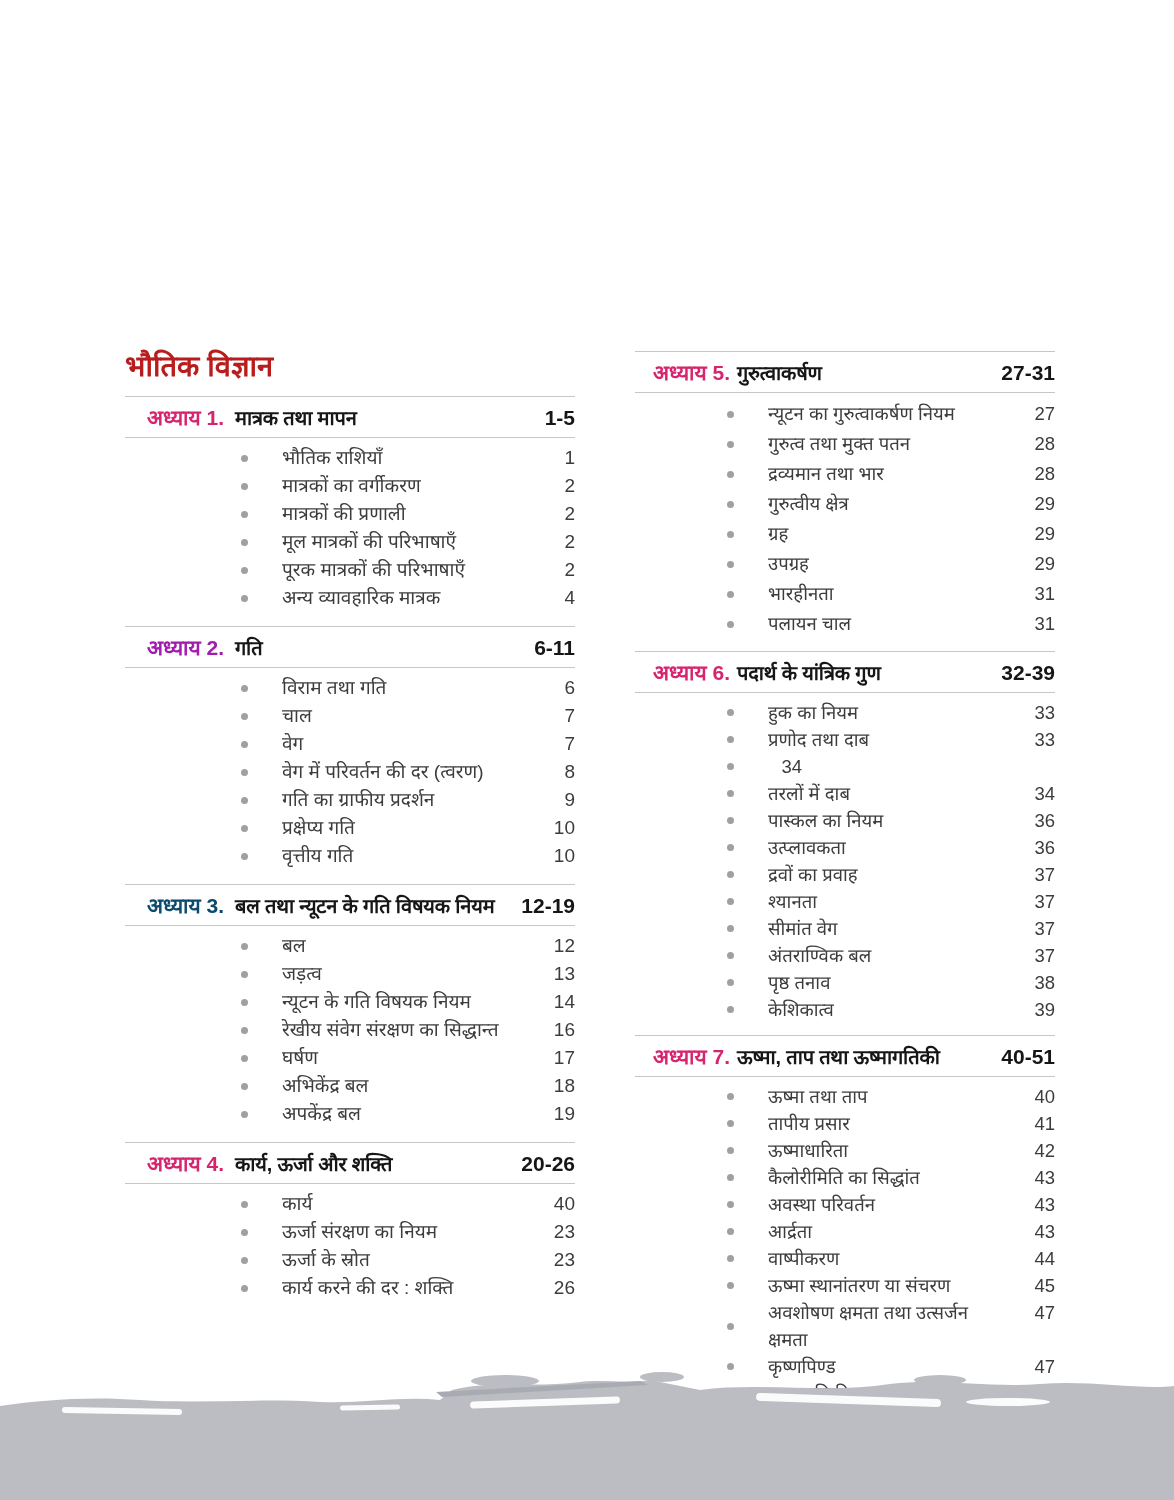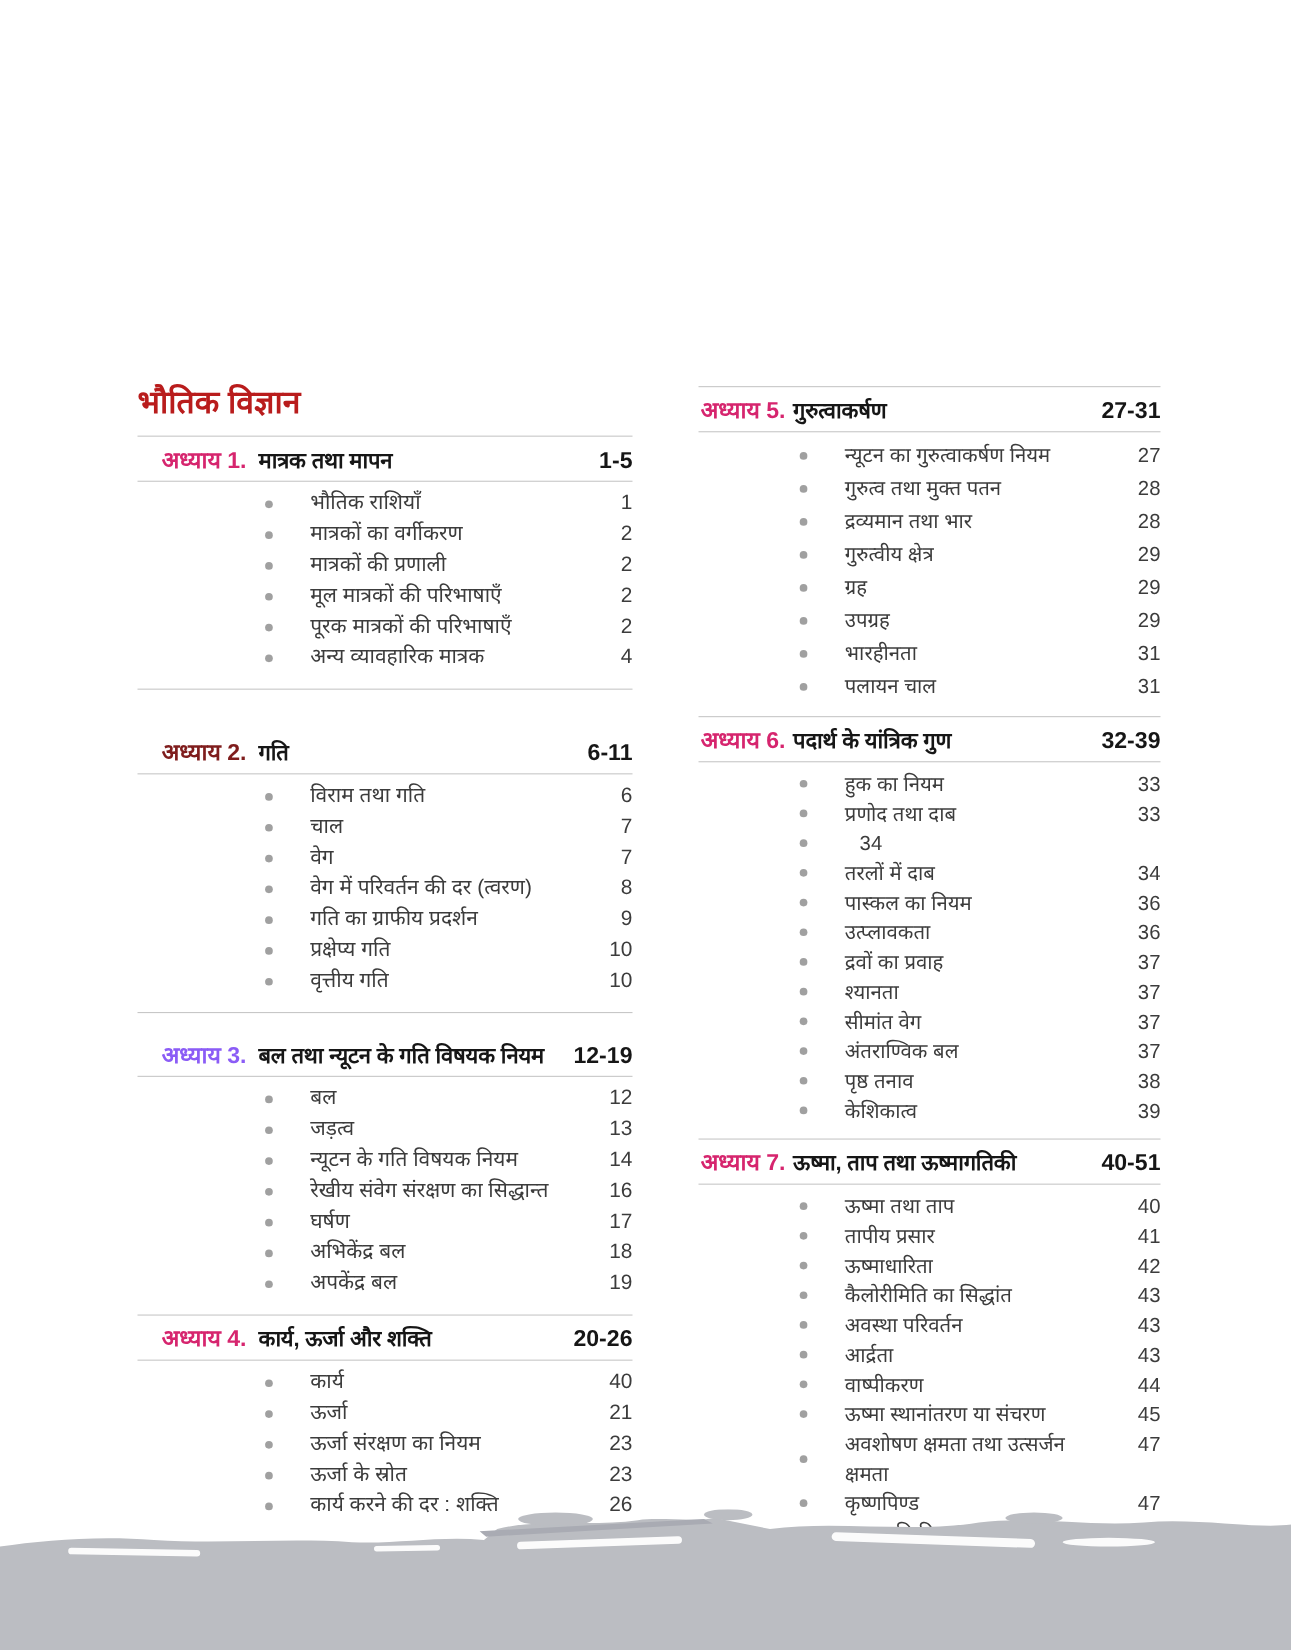--- a/index.html
+++ b/index.html
@@ -30,21 +30,21 @@
     font-weight:700;color:#b91c1c;
   }
   .chapter-head{
     display:flex;align-items:baseline;
     border-top:1.5px solid #c7c7c7;border-bottom:1.5px solid #c7c7c7;
     padding:6px 0;
   }
   .col-left .chapter-head{padding-left:22px;}
   .col-right .chapter-head{padding-left:2px;}
   .ch-label{flex:none;width:88px;font-size:21px;font-weight:700;}
-  .col-right .ch-label{width:84px;}
+  .col-right .ch-label{width:84px;margin-left:16px;}
   .ch-title{flex:1;min-width:0;font-size:20px;font-weight:700;color:#161616;white-space:nowrap;letter-spacing:-0.2px;}
   .ch-pages{flex:none;font-size:21px;font-weight:700;color:#161616;margin-left:8px;}
   .topics{list-style:none;margin:0;padding:6px 0 14px 116px;}
   .col-right .topics{padding-left:92px;padding-bottom:12px;}
   .topic{display:flex;align-items:baseline;font-size:19px;line-height:28px;color:#3c3c3c;gap:20px;}
   .col-right .topic{font-size:18.5px;line-height:27px;}
   .col-right .chapter:first-child .topic{line-height:30px;}
   .bullet{flex:none;width:7px;height:7px;border-radius:50%;background:#a0a0a0;margin-right:14px;align-self:center;}
   .topic-text{flex:1;min-width:0;}
   .topic-page{flex:none;min-width:34px;text-align:right;color:#3c3c3c;}
@@ -96,21 +96,21 @@
               </li>
               <li class="topic">
                 <span class="bullet"></span>
                 <span class="topic-text">अन्य व्यावहारिक मात्रक</span>
                 <span class="topic-page">4</span>
               </li>
             </ul>
           </section>
           <section class="chapter">
             <header class="chapter-head">
-              <span class="ch-label" style="color: #7f1d1d; margin-top: 36px;">अध्याय 2.</span>
+              <span class="ch-label" style="color: #a21caf;">अध्याय 2.</span>
               <span class="ch-title">गति</span>
               <span class="ch-pages">6-11</span>
             </header>
             <ul class="topics">
               <li class="topic">
                 <span class="bullet"></span>
                 <span class="topic-text">विराम तथा गति</span>
                 <span class="topic-page">6</span>
               </li>
               <li class="topic">
@@ -140,21 +140,21 @@
               </li>
               <li class="topic">
                 <span class="bullet"></span>
                 <span class="topic-text">वृत्तीय गति</span>
                 <span class="topic-page">10</span>
               </li>
             </ul>
           </section>
           <section class="chapter">
             <header class="chapter-head">
-              <span class="ch-label" style="color: #8b5cf6; margin-top: 17px;">अध्याय 3.</span>
+              <span class="ch-label" style="color: #0c4a6e;">अध्याय 3.</span>
               <span class="ch-title">बल तथा न्यूटन के गति विषयक नियम</span>
               <span class="ch-pages">12-19</span>
             </header>
             <ul class="topics">
               <li class="topic">
                 <span class="bullet"></span>
                 <span class="topic-text">बल</span>
                 <span class="topic-page">12</span>
               </li>
               <li class="topic">
@@ -193,25 +193,20 @@
             <header class="chapter-head">
               <span class="ch-label" style="color: rgb(214, 37, 110);">अध्याय 4.</span>
               <span class="ch-title">कार्य, ऊर्जा और शक्ति</span>
               <span class="ch-pages">20-26</span>
             </header>
             <ul class="topics">
               <li class="topic">
                 <span class="bullet"></span>
                 <span class="topic-text">कार्य</span>
                 <span class="topic-page">40</span>
-              </li>
-              <li class="topic">
-                <span class="bullet"></span>
-                <span class="topic-text">ऊर्जा</span>
-                <span class="topic-page">21</span>
               </li>
               <li class="topic">
                 <span class="bullet"></span>
                 <span class="topic-text">ऊर्जा संरक्षण का नियम</span>
                 <span class="topic-page">23</span>
               </li>
               <li class="topic">
                 <span class="bullet"></span>
                 <span class="topic-text">ऊर्जा के स्रोत</span>
                 <span class="topic-page">23</span>

